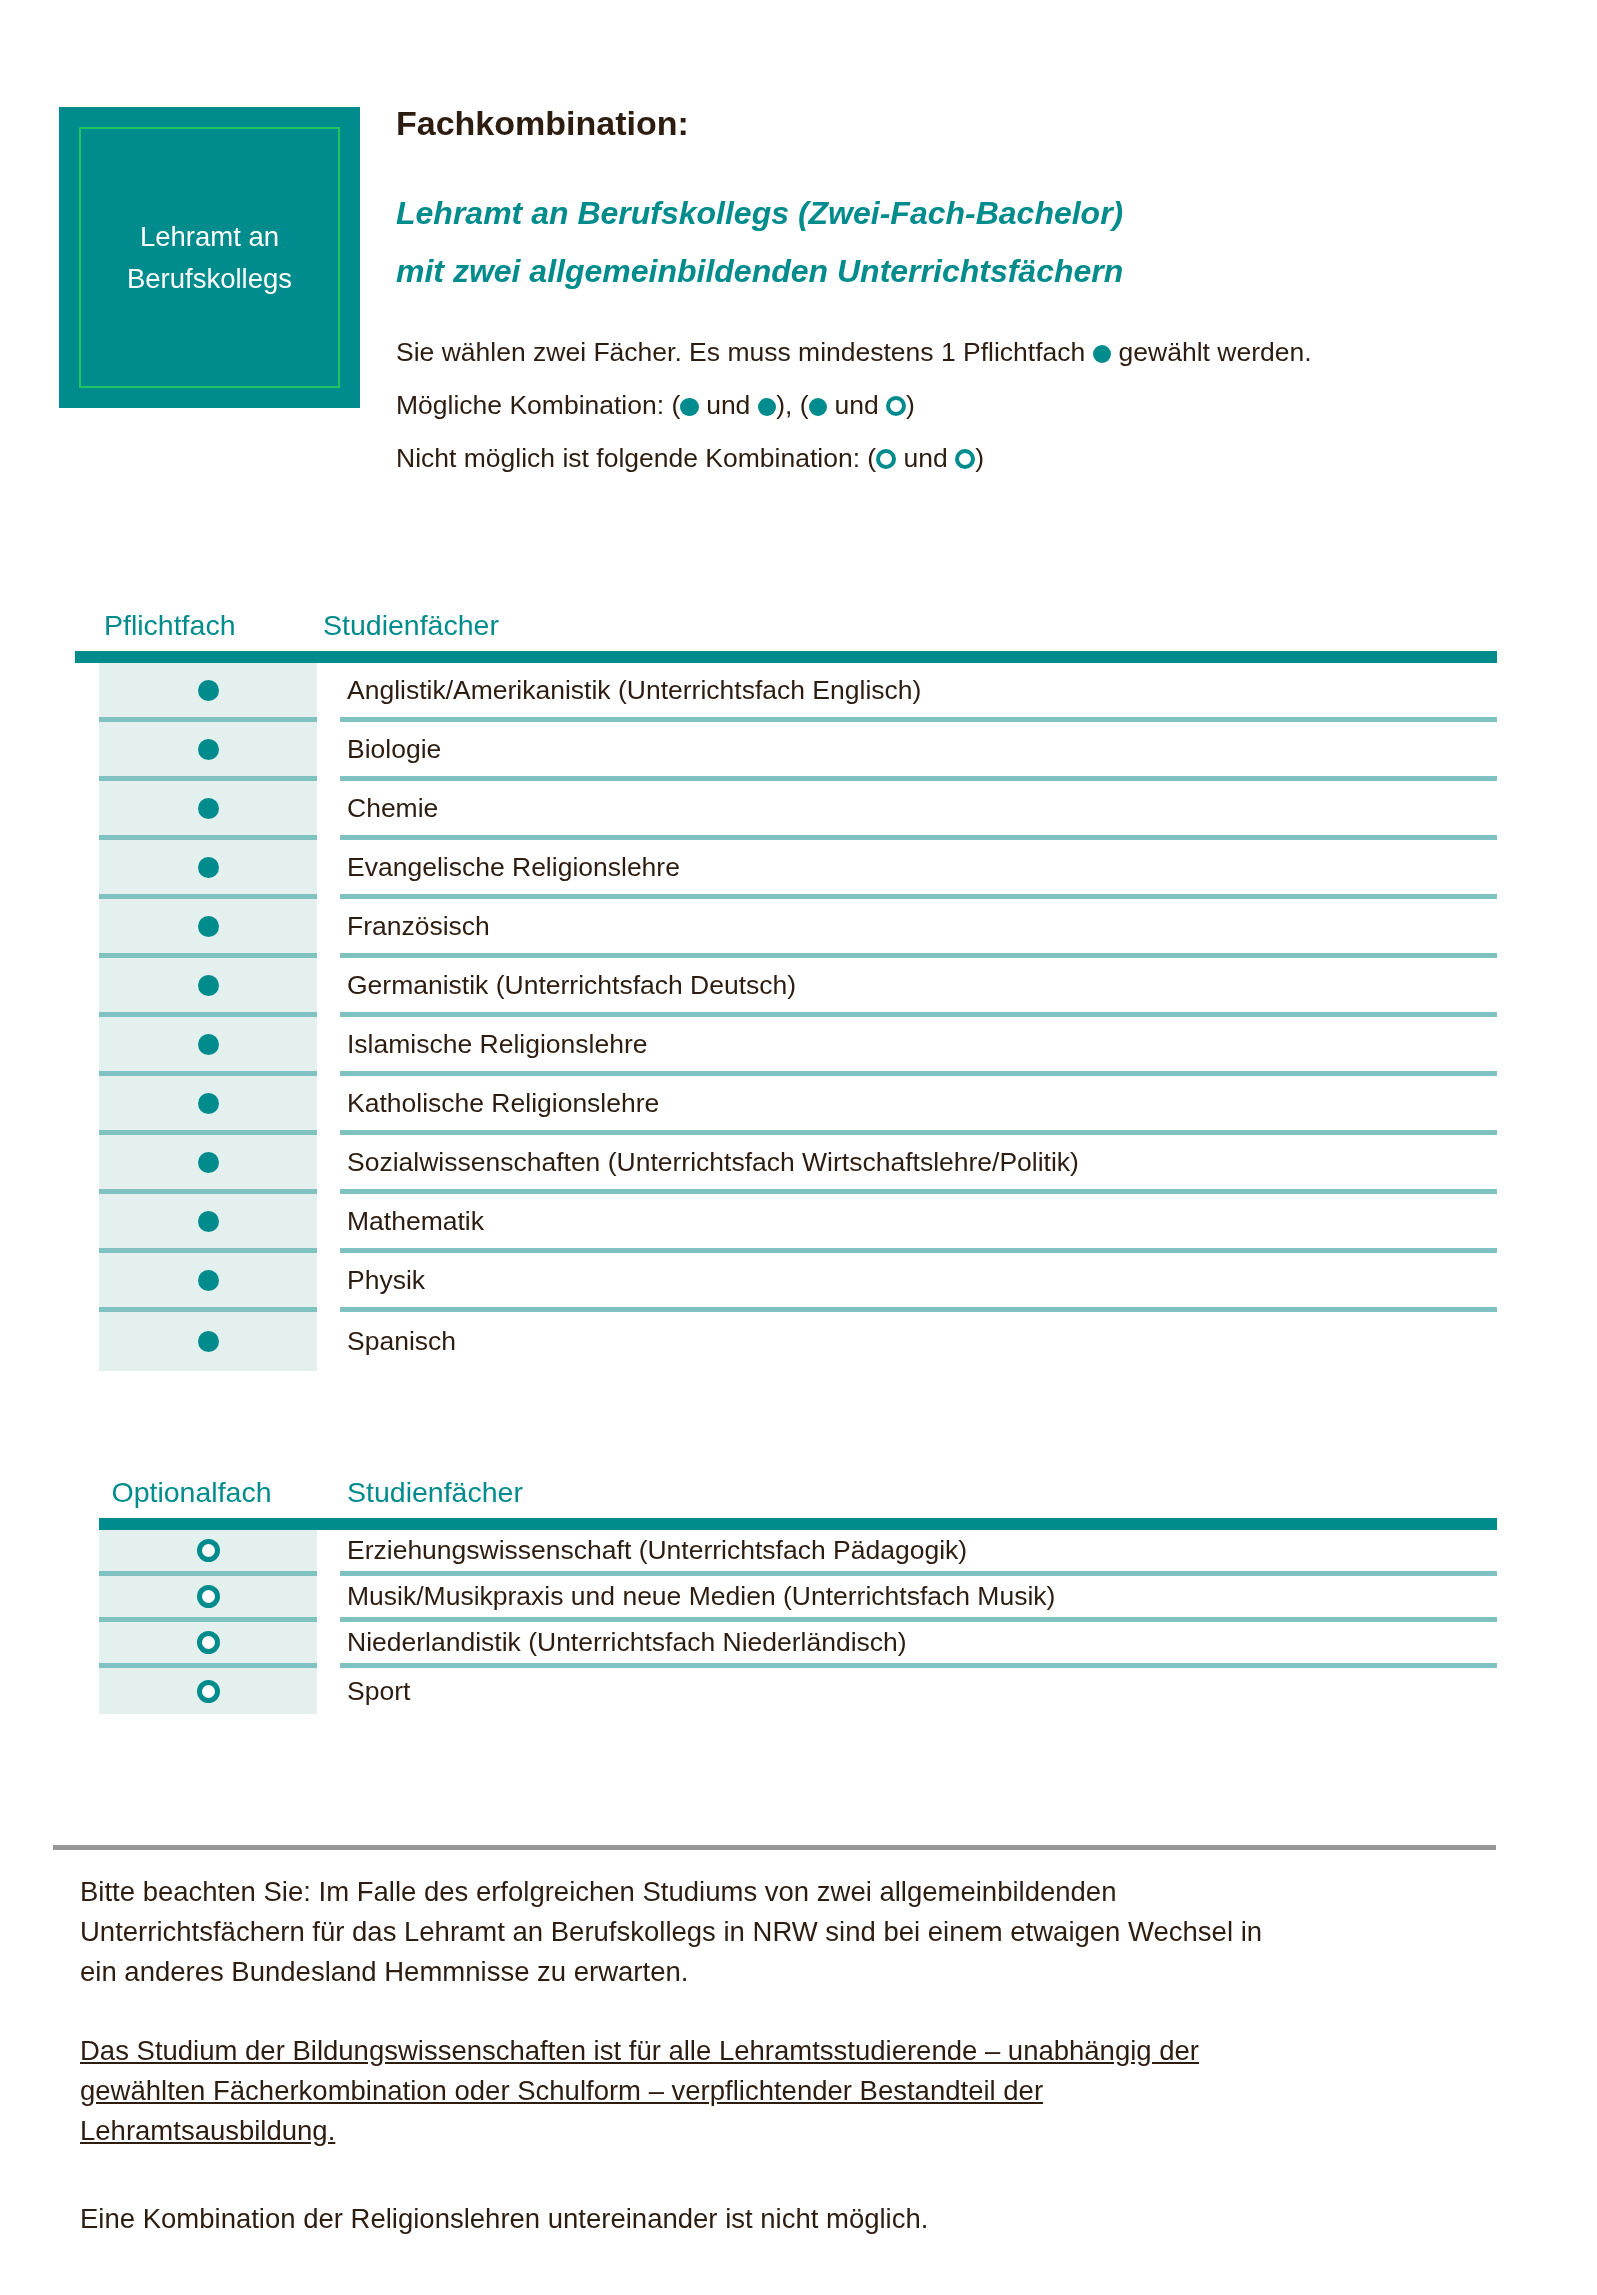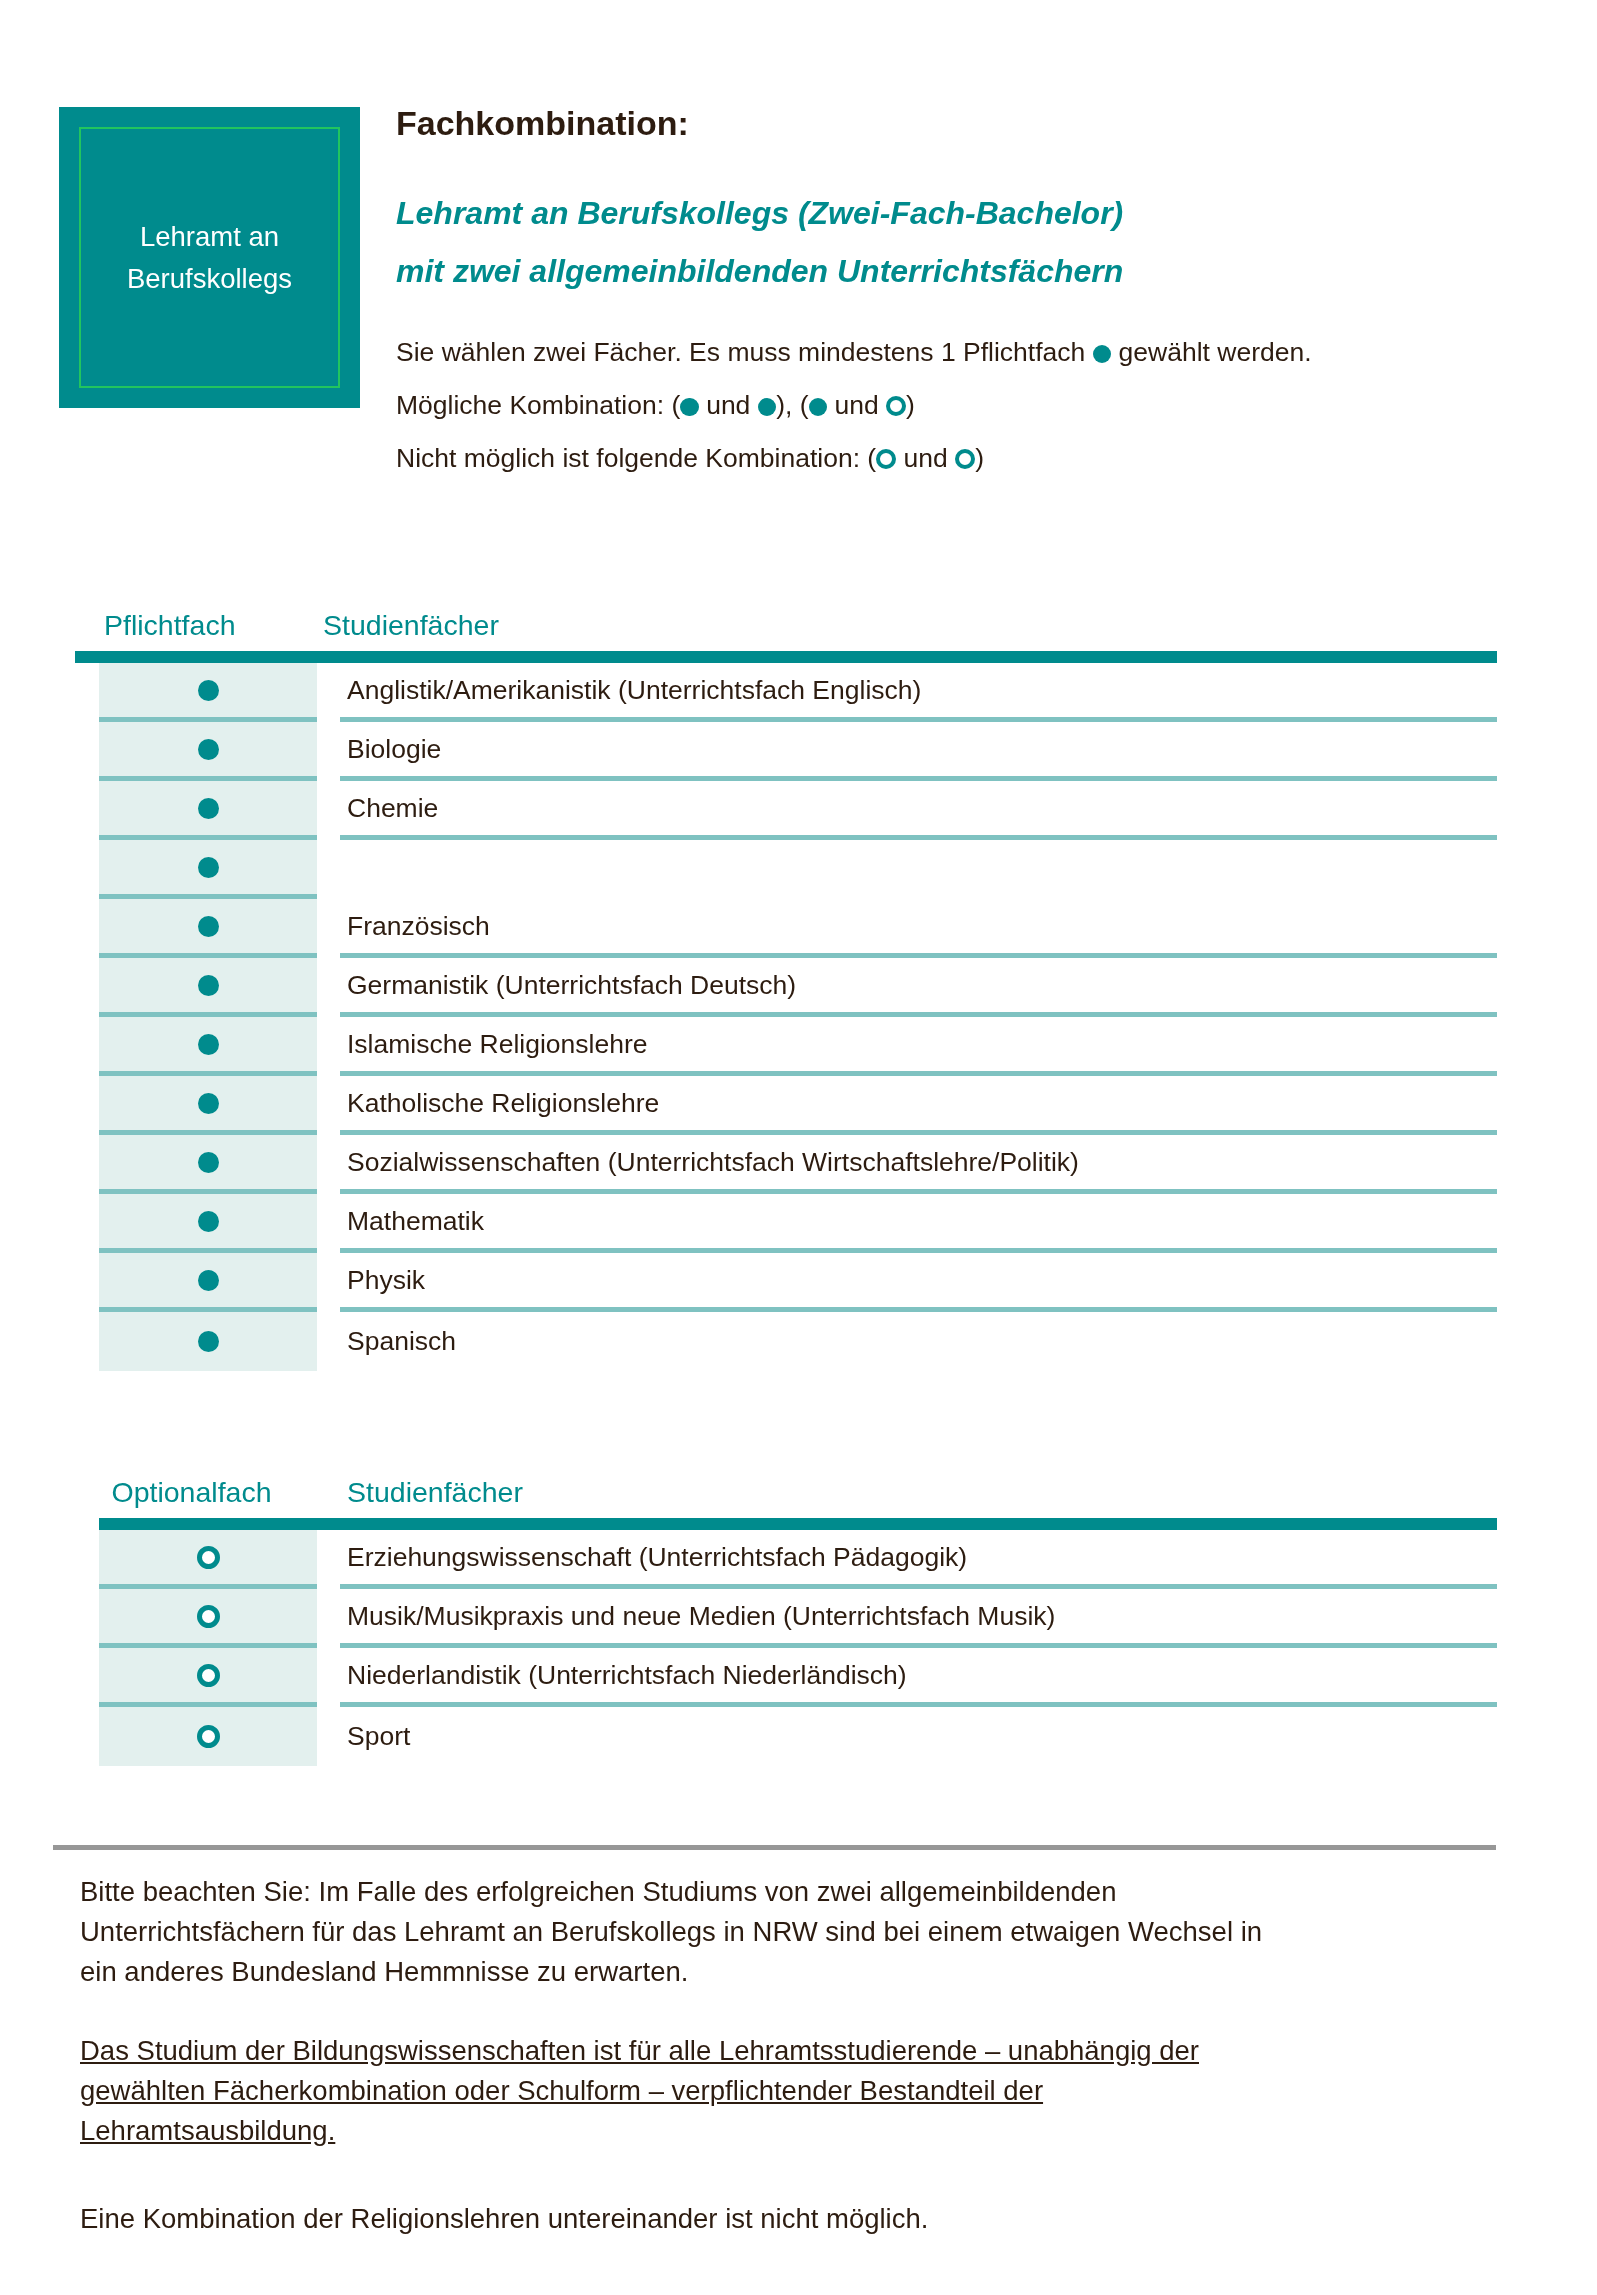--- a/index.html
+++ b/index.html
@@ -34,21 +34,21 @@
   .table-a{top:601px;}
   .table-b{top:1468px;padding-left:24px;}
   .table-headers{position:relative;height:50px;}
   .col-header{position:absolute;bottom:9px;font-size:28.5px;color:var(--teal);font-weight:400;}
   .left-a{left:29px;}
   .left-b{left:12.5px;}
   .right{left:248px;}
   .thick-bar{height:12px;background:var(--teal);}
   .row{display:flex;}
   .table-a .row{height:59px;margin-left:24px;}
-  .table-b .row{height:59px;}
+  .table-b .row{height:46px;}
   .cell-left{width:218px;background:var(--row-bg);display:flex;align-items:center;justify-content:center;border-bottom:5px solid var(--sep);}
   .cell-spacer{width:22.5px;}
   .cell-right{flex:1;display:flex;align-items:center;padding-left:7.5px;font-size:26.5px;color:var(--text);border-bottom:5px solid var(--sep);}
   .row:last-child .cell-left,.row:last-child .cell-right{border-bottom:none;}
   .dot.row-filled{width:21px;height:21px;background:var(--teal);}
   .dot.row-open{width:23px;height:23px;background:#ffffff;border:5px solid var(--teal);}
 
   
   .footer-rule{position:absolute;left:53px;top:1845px;width:1443px;height:5px;background:var(--rule);border:none;}
   .notes{position:absolute;left:80px;top:1872px;font-size:27.5px;line-height:40px;color:var(--text);}
@@ -107,20 +107,21 @@
             <span class="dot row-filled"></span>
           </div>
           <div class="cell-spacer"></div>
           <div class="cell-right">Chemie</div>
         </div>
         <div class="row">
           <div class="cell-left">
             <span class="dot row-filled"></span>
           </div>
           <div class="cell-spacer"></div>
+          <div class="cell-right">Evangelische Religionslehre</div>
         </div>
         <div class="row">
           <div class="cell-left">
             <span class="dot row-filled"></span>
           </div>
           <div class="cell-spacer"></div>
           <div class="cell-right">Französisch</div>
         </div>
         <div class="row">
           <div class="cell-left">

